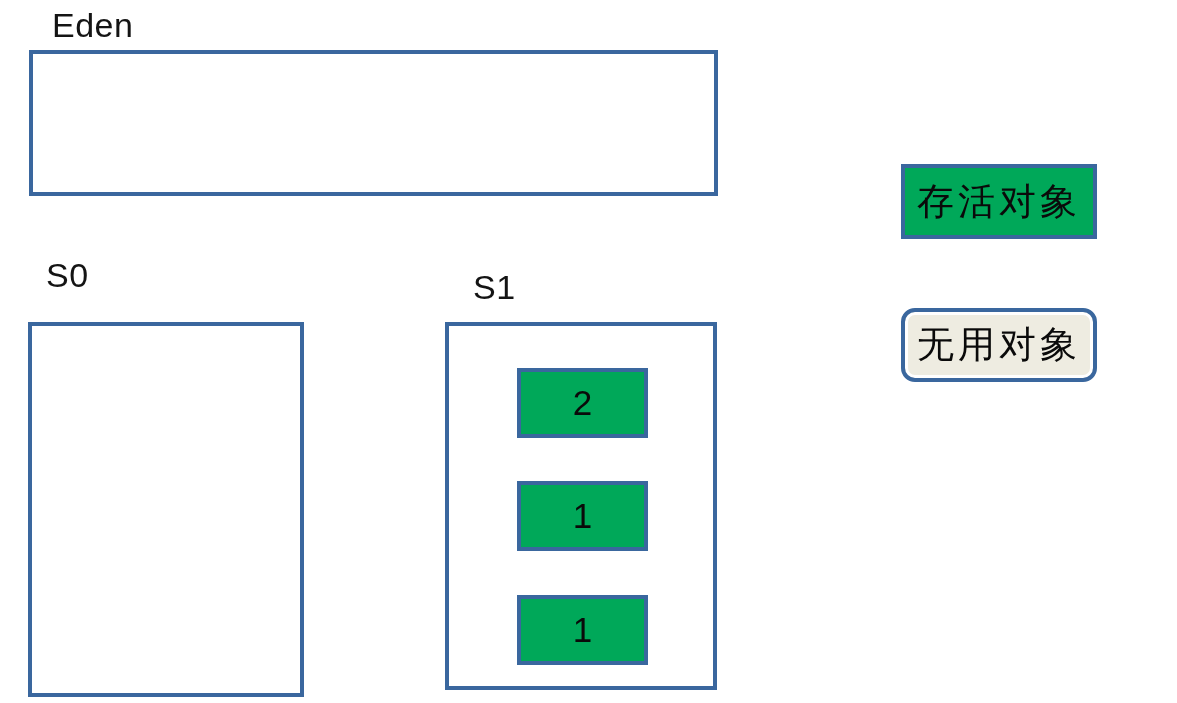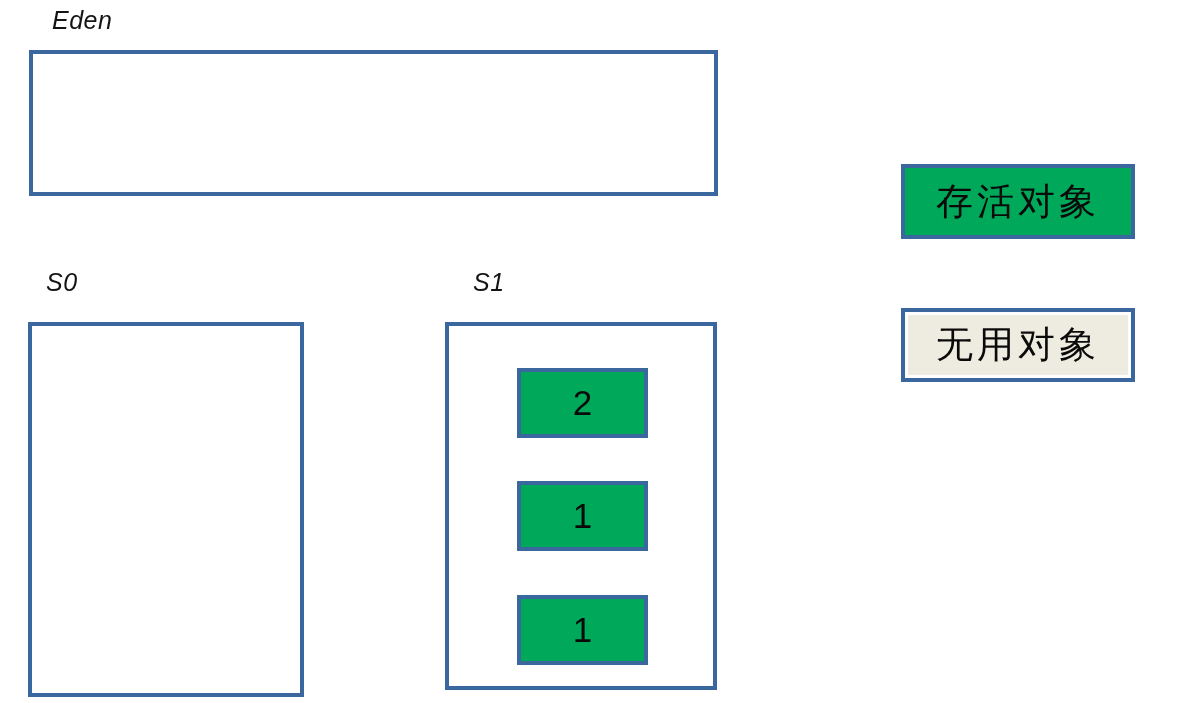--- a/index.html
+++ b/index.html
@@ -13,36 +13,35 @@
   body {
     width: 1177px;
     height: 703px;
     position: relative;
     overflow: hidden;
     font-family: "Liberation Sans", "DejaVu Sans", sans-serif;
     color: var(--text);
   }
   .region-label {
     position: absolute;
-    font-size: 25px;
+    font-size: 34px;
     font-weight: 500;
     letter-spacing: 0.5px;
     color: var(--text);
     line-height: 1;
-    font-style: italic;
   }
   .region-box {
     position: absolute;
     border: 4px solid var(--outline);
     background: #ffffff;
   }
   #eden-label { left: 52px; top: 8px; }
   #eden-box   { left: 29px; top: 50px; width: 689px; height: 146px; }
 
-  #s0-label { left: 46px; top: 270px; }
+  #s0-label { left: 46px; top: 258px; }
   #s0-box   { left: 28px; top: 322px; width: 276px; height: 375px; }
 
   #s1-label { left: 473px; top: 270px; }
   #s1-box   { left: 445px; top: 322px; width: 272px; height: 368px; }
 
   .survivor-block {
     position: absolute;
     left: 68px;
     width: 131px;
     height: 70px;
@@ -54,40 +53,41 @@
     font-size: 35px;
     color: #0a0a0a;
   }
   .survivor-block.b0 { top: 42px; }
   .survivor-block.b1 { top: 155px; }
   .survivor-block.b2 { top: 269px; }
 
   .legend-swatch {
     position: absolute;
     left: 901px;
-    width: 234px;
+    width: 196px;
     border: 4px solid var(--outline);
     display: flex;
     align-items: center;
     justify-content: center;
     font-family: Liberation Serif, serif;
     font-size: 37px;
     letter-spacing: 4px;
     color: #0a0a0a;
   }
   #legend-alive {
     top: 164px;
     height: 75px;
     background: var(--alive-fill);
   }
   #legend-useless {
     top: 308px;
     height: 74px;
     background: var(--useless-fill);
     box-shadow: inset 0 0 0 3px #ffffff;
+    border-radius: 14px;
   }
 </style>
 </head>
 <body>
 
 <div id="eden-label" class="region-label">Eden</div>
 <div id="eden-box" class="region-box"></div>
 
 <div id="s0-label" class="region-label">S0</div>
 <div id="s0-box" class="region-box"></div>

